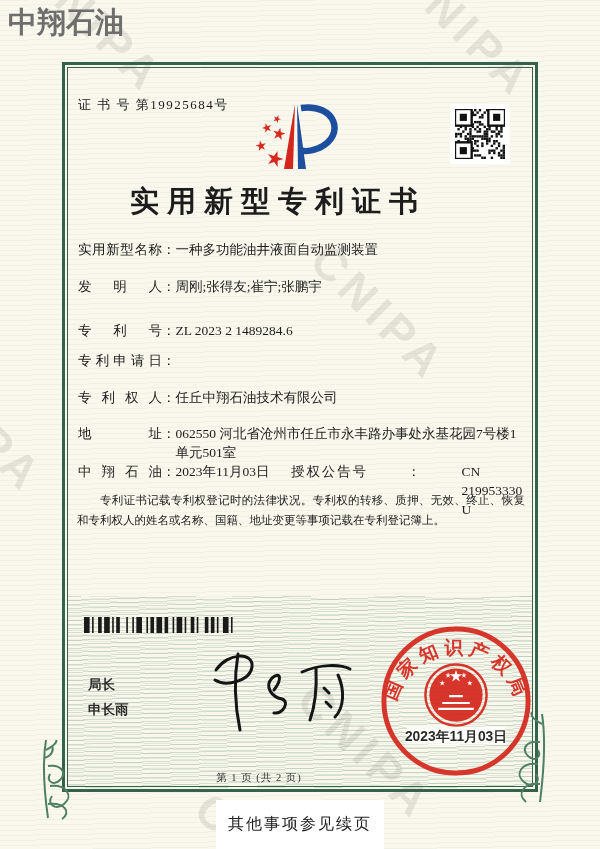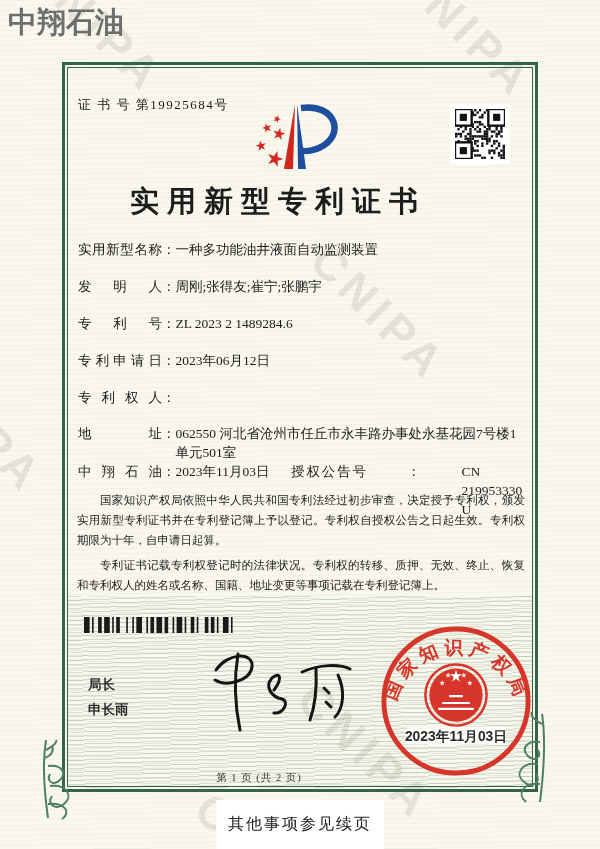--- a/index.html
+++ b/index.html
@@ -217,54 +217,53 @@
   <div class="abs row" style="top:240px">
     <span class="lb">实用新型名称</span>
       <span class="cl">：</span>
       <span class="vl">一种多功能油井液面自动监测装置</span>
   </div>
   <div class="abs row" style="top:277px">
     <span class="lb">发明人</span>
       <span class="cl">：</span>
       <span class="vl">周刚;张得友;崔宁;张鹏宇</span>
   </div>
-  <div class="abs row" style="top:314px">
+  <div class="abs row" style="top:321px">
     <span class="lb">专利号</span>
       <span class="cl">：</span>
       <span class="vl">ZL 2023 2 1489284.6</span>
   </div>
   <div class="abs row" style="top:351px">
     <span class="lb">专利申请日</span>
       <span class="cl">：</span>
-      <span class="vl">2023年06月12日</span>
   </div>
   <div class="abs row" style="top:388px">
     <span class="lb">专利权人</span>
       <span class="cl">：</span>
+      <span class="vl">任丘中翔石油技术有限公司</span>
   </div>
   <div class="abs row" style="top:424px">
     <span class="lb">地址</span>
       <span class="cl">：</span>
       <span class="vl" style="max-width:370px">062550 河北省沧州市任丘市永丰路办事处永基花园7号楼1单元501室</span>
   </div>
   <div class="abs row" style="top:462px">
     <span class="g1">
       <span class="lb">中翔石油</span>
         <span class="cl">：</span>
         <span class="vl">2023年11月03日</span>
     </span>
     <span class="g2">
       <span class="lb">授权公告号</span>
         <span class="cl">：</span>
         <span class="vl">CN 219953330 U</span>
     </span>
   </div>
 
   <div class="abs paras">
-    <p>国家知识产权局依照中华人民共和国专利法经过初步审查，决定授予专利权，颁发实用新型专利证书并在专利登记簿上予以登记。专利权自授权公告之日起生效。专利权期限为十年，自申请日起算。</p>
     <p>专利证书记载专利权登记时的法律状况。专利权的转移、质押、无效、终止、恢复和专利权人的姓名或名称、国籍、地址变更等事项记载在专利登记簿上。</p>
   </div>
 
   <svg class="abs barcode" id="barcode-svg" width="153" height="16" viewBox="0 0 153 16">
       <rect x="0.00" y="0" width="5.64" height="16" fill="#1a1a1a"></rect>
       <rect x="8.05" y="0" width="1.61" height="16" fill="#1a1a1a"></rect>
       <rect x="14.09" y="0" width="3.63" height="16" fill="#1a1a1a"></rect>
       <rect x="20.13" y="0" width="5.64" height="16" fill="#1a1a1a"></rect>
       <rect x="28.18" y="0" width="1.61" height="16" fill="#1a1a1a"></rect>
       <rect x="32.21" y="0" width="3.63" height="16" fill="#1a1a1a"></rect>

